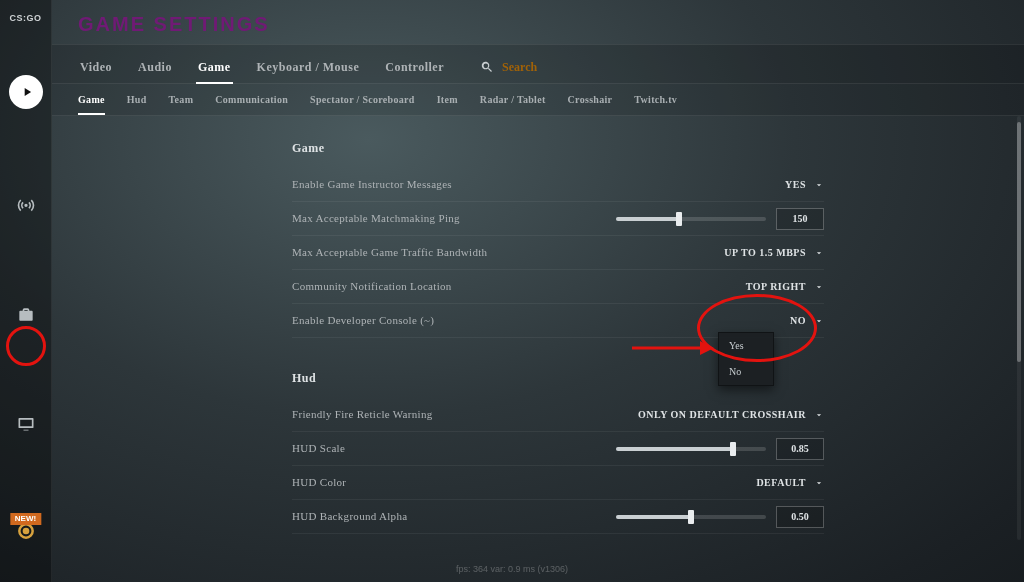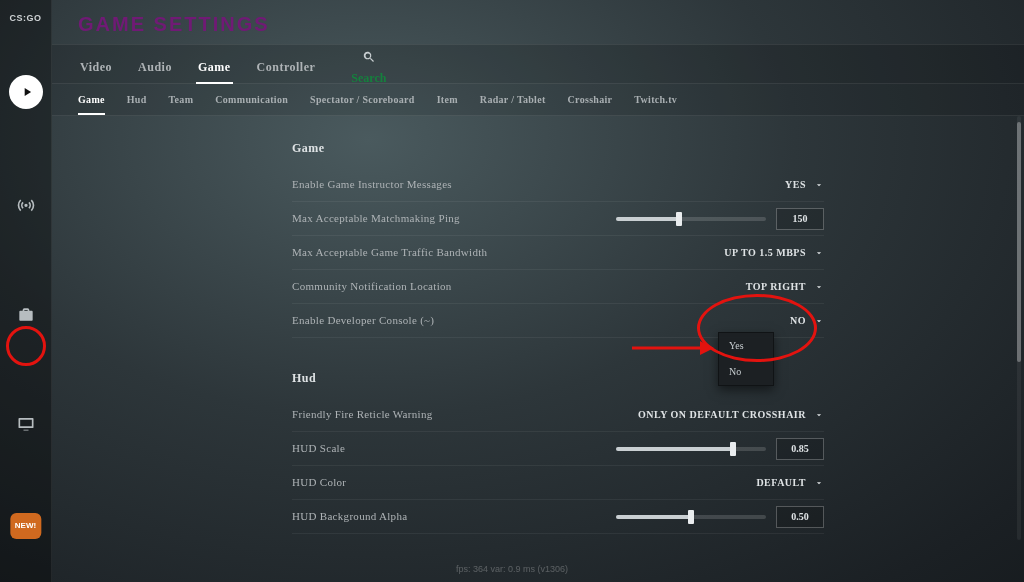--- a/index.html
+++ b/index.html
@@ -39,21 +39,21 @@
   }
   .rail-item svg { width: 20px; height: 20px; fill: #b7bdc0; }
   .rail-play {
     width: 34px; height: 34px; border-radius: 50%;
     background: #fff; display: flex; align-items: center; justify-content: center;
   }
   .rail-play svg { width: 14px; height: 14px; fill: #111; margin-left: 2px; }
   .rail-sep { height: 1px; width: 30px; background: rgba(255,255,255,.12); margin: 4px 0; }
   .rail-new {
     position: absolute; top: -8px; left: 50%; transform: translateX(-50%);
-    background: #d0691f; color: #fff; font: 700 8px/1 Arial; padding: 9px 5px; border-radius: 6px; text-align: right;
+    background: #d0691f; color: #fff; font: 700 8px/1 Arial; padding: 2px 5px; border-radius: 0; text-align: right;
   }
   .rail-bottom { margin-top: auto; margin-bottom: 10px; }
   .annot-circle-red {
     position: absolute; border: 3px solid #e3130f; border-radius: 50%;
     pointer-events: none;
   }
   .annot-ellipse-red {
     position: absolute; border: 3px solid #e3130f; border-radius: 50%;
     pointer-events: none;
   }
@@ -82,22 +82,22 @@
   .tabs-primary .tab {
     font: 600 12px/1 "Segoe UI"; letter-spacing: .5px; color: #aeb3b6;
     padding: 10px 2px; cursor: pointer; position: relative;
   }
   .tabs-primary .tab.active { color: #fff; }
   .tabs-primary .tab.active::after {
     content: ""; position: absolute; left: 0; right: 0; bottom: -1px;
     height: 2px; background: #fff;
   }
   .tabs-primary .search {
-    display: flex; align-items: center; gap: 8px; color: #15803d;
-    font: 600 12px/1 "Segoe UI"; cursor: pointer; margin-left: 12px; flex-direction: column;
+    display: flex; align-items: center; gap: 8px; color: #a16207;
+    font: 600 12px/1 "Segoe UI"; cursor: pointer; margin-left: 12px;
   }
   .tabs-primary .search svg { width: 14px; height: 14px; fill: #c9cfd2; }
 
   .tabs-secondary {
     display: flex; align-items: center; gap: 22px;
     padding: 0 26px;
     border-bottom: 1px solid rgba(255,255,255,.08);
     background: rgba(0,0,0,.10);
     height: 32px;
   }
@@ -248,20 +248,21 @@
 
   <div class="annot-circle-red" style="left:6px; top:326px; width:40px; height:40px;"></div>
 
   <div class="main">
     <div class="title-bar">GAME SETTINGS</div>
 
     <div class="tabs-primary">
       <div class="tab">Video</div>
       <div class="tab">Audio</div>
       <div class="tab active">Game</div>
+      <div class="tab">Keyboard / Mouse</div>
       <div class="tab">Controller</div>
       <div class="search">
         <svg viewBox="0 0 24 24">
             <path d="M15.5 14h-.79l-.28-.27a6.5 6.5 0 10-.7.7l.27.28v.79l5 4.99L20.49 19zM10 14a4 4 0 114-4 4 4 0 01-4 4z"></path>
           </svg>
         <span>Search</span>
       </div>
     </div>
 
     <div class="tabs-secondary">

